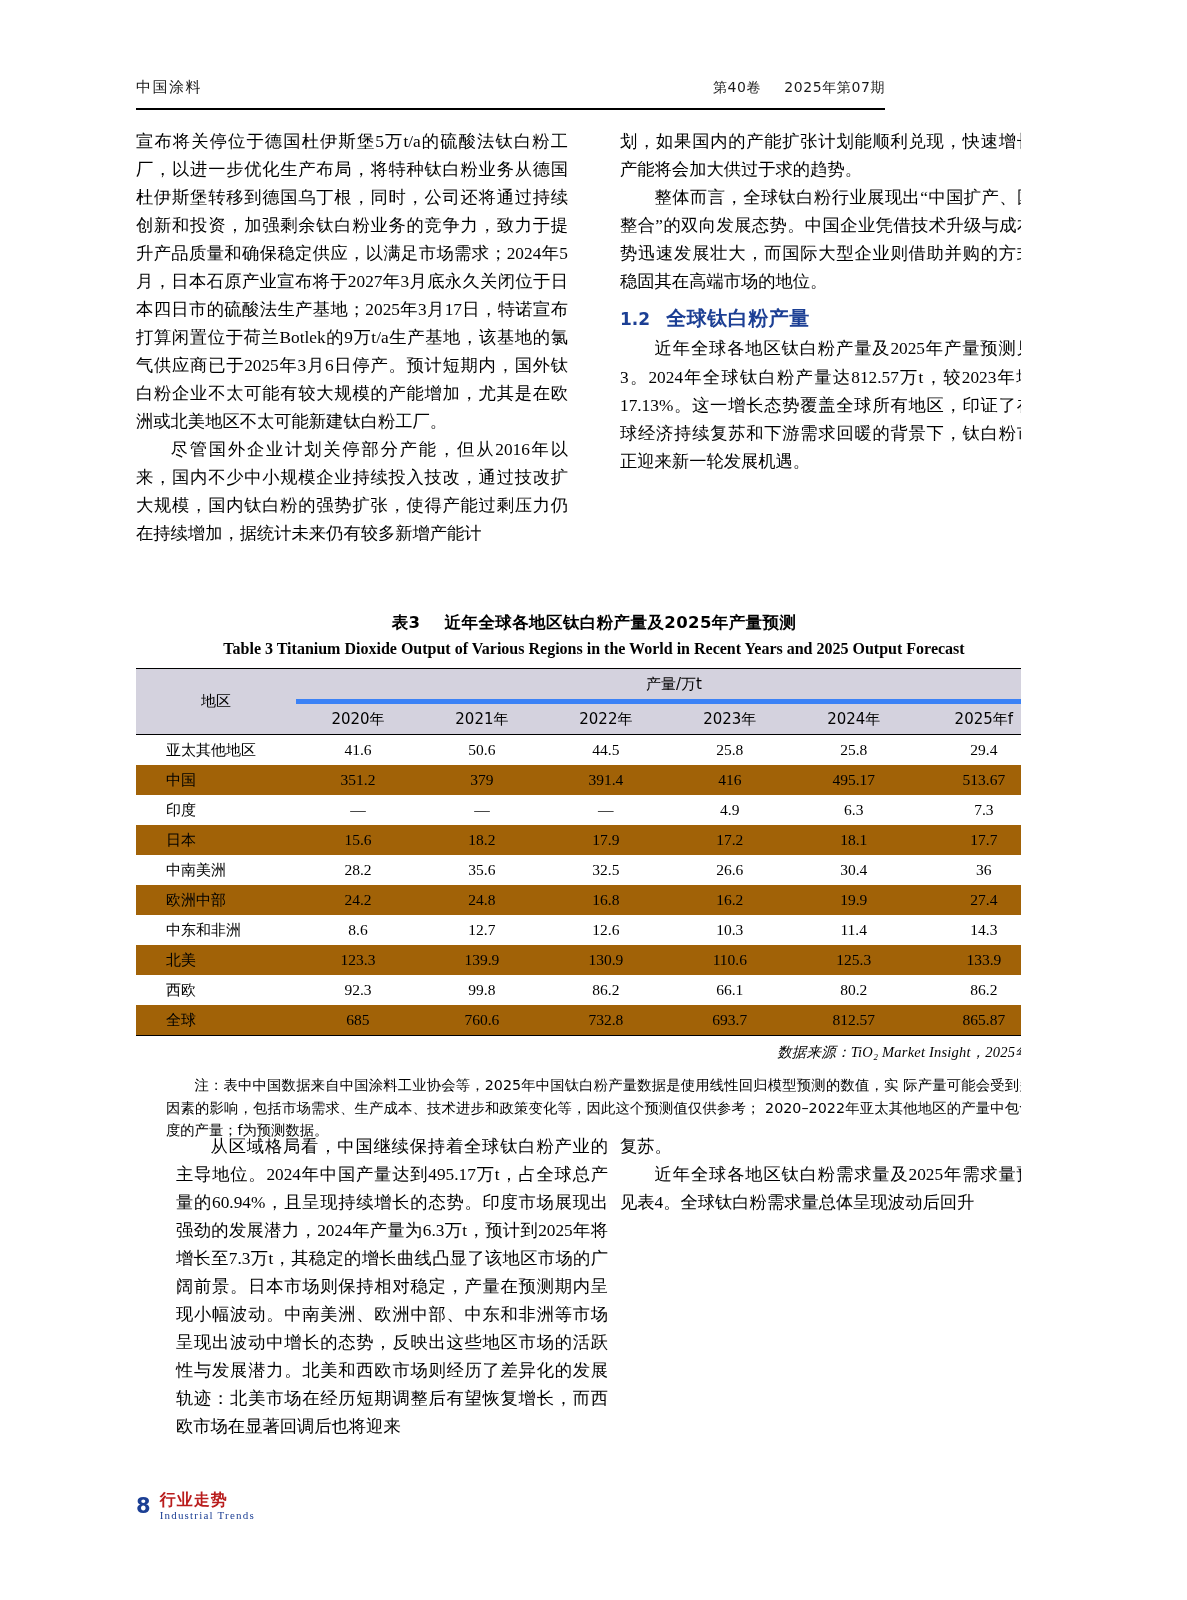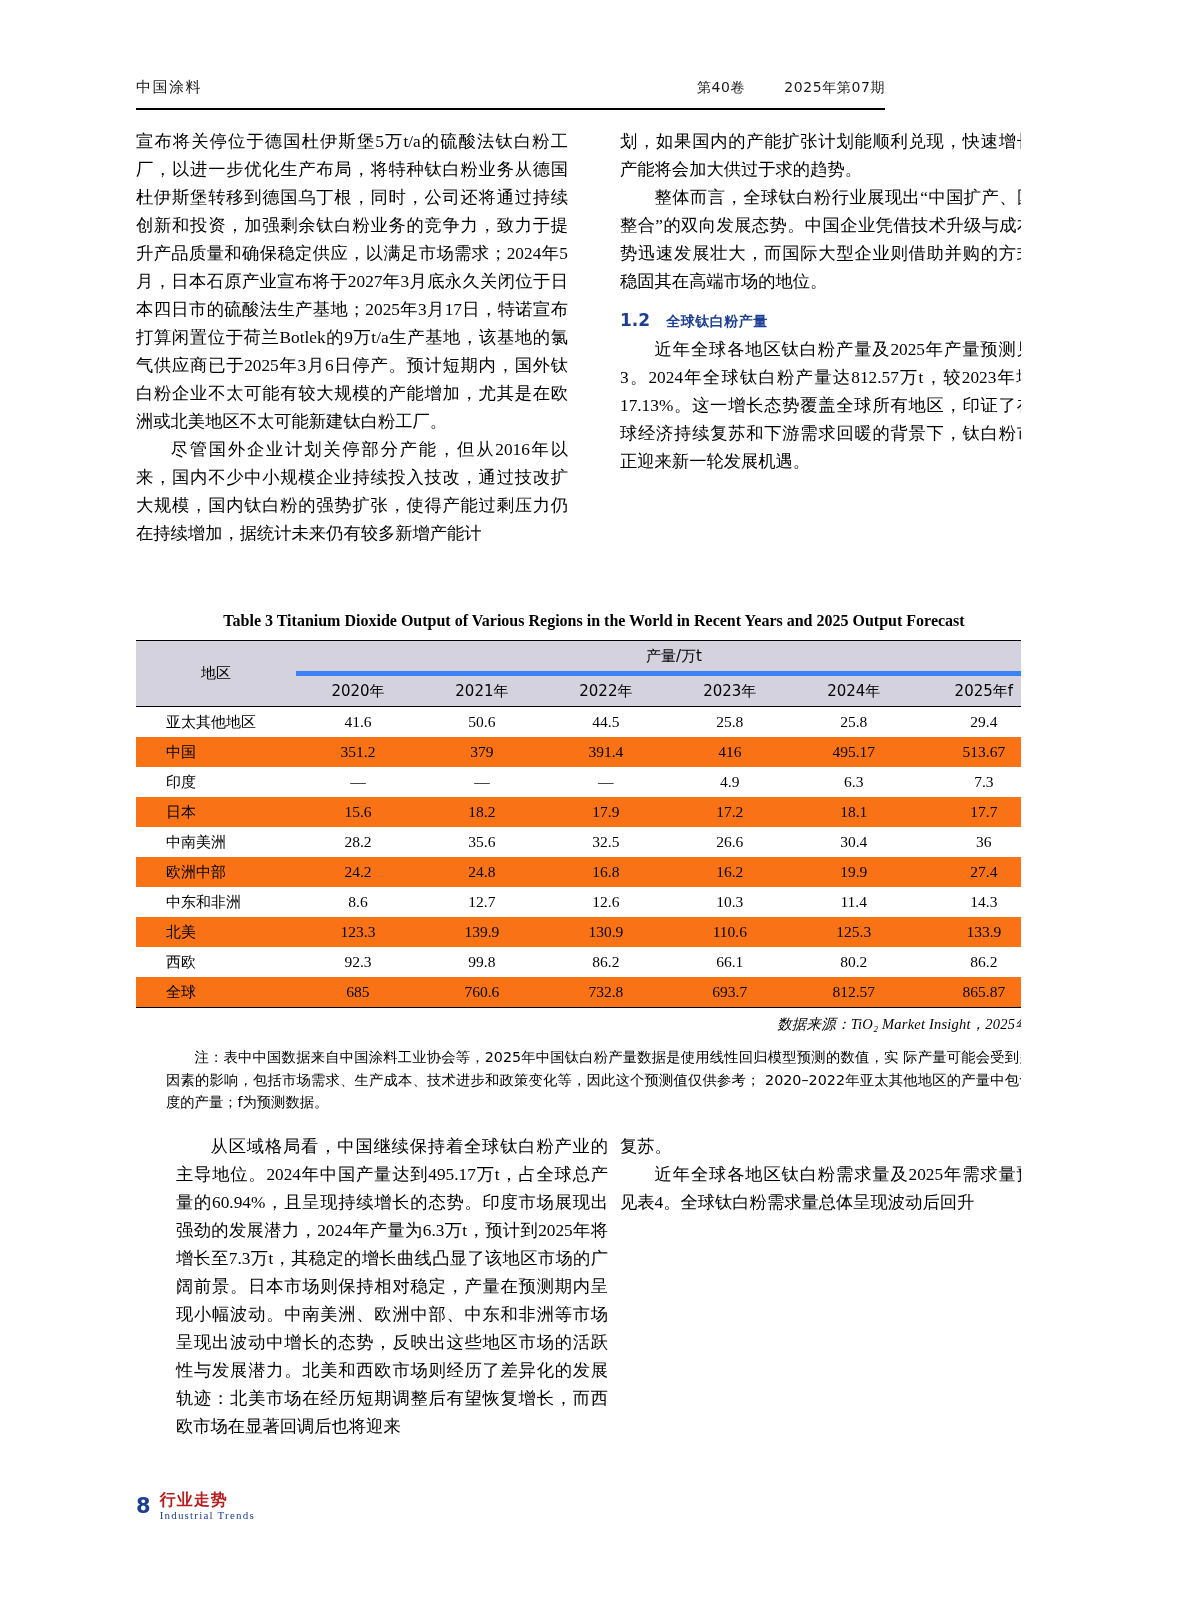--- a/index.html
+++ b/index.html
@@ -35,21 +35,21 @@
   .header-left {
     font-family: "DejaVu Sans", "Liberation Sans", sans-serif;
     font-size: 15px;
     letter-spacing: 1.5px;
   }
   .header-right {
     font-family: "DejaVu Sans", "Liberation Sans", sans-serif;
     font-size: 14px;
     letter-spacing: 0.6px;
   }
-  .header-right .vol { margin-right: 34px; }
+  .header-right .vol { margin-right: 18px; }
   .header-rule {
     position: absolute;
     top: 108px;
     left: 136px;
     right: 136px;
     height: 1.6px;
     background: #000;
   }
 
   
@@ -81,25 +81,24 @@
   }
   .sec-num {
     font-family: "DejaVu Sans", "Liberation Sans", sans-serif;
     font-size: 17px;
     font-weight: bold;
     color: #1c3f94;
     margin-right: 16px;
   }
   .sec-title {
     font-family: "DejaVu Sans", "Liberation Sans", sans-serif;
-    font-size: 14px;
+    font-size: 20px;
     font-weight: bold;
     color: #1c3f94;
     letter-spacing: 0.5px;
-    margin-top: 8px;
   }
 
   
   .table-block {
     position: absolute;
     left: 136px;
     top: 612px;
     width: 916px;
   }
   .tbl-cap-cn {
@@ -136,21 +135,21 @@
     font-family: "DejaVu Sans", "Liberation Sans", sans-serif;
     font-size: 15px;
   }
   .hdr-region {
     width: 160px;
   }
   .thick-top { border-top: 1.6px solid #000; }
   .thick-bot { border-bottom: 1.6px solid #000; }
   .thin-bot  { border-bottom: 1px solid #000; }
   .sub-rule  { border-bottom: 5px solid #3b82f6; }
-  tbody tr.alt td { background: #f97316; }
+  tbody tr.alt td { background: #a16207; }
   tbody tr td.region {
     text-align: left;
     padding-left: 30px;
     font-family: "DejaVu Sans", "Liberation Sans", sans-serif;
     font-size: 15px;
   }
   tbody td.num {
     font-family: "Liberation Serif", serif;
     font-size: 15.5px;
   }
@@ -228,20 +227,24 @@
     <p>划，如果国内的产能扩张计划能顺利兑现，快速增长的产能将会加大供过于求的趋势。</p>
     <p class="ind">整体而言，全球钛白粉行业展现出“中国扩产、国际整合”的双向发展态势。中国企业凭借技术升级与成本优势迅速发展壮大，而国际大型企业则借助并购的方式来稳固其在高端市场的地位。</p>
     <div class="sec-head">
       <span class="sec-num">1.2</span>
       <span class="sec-title">全球钛白粉产量</span>
     </div>
     <p class="ind">近年全球各地区钛白粉产量及2025年产量预测见表3。2024年全球钛白粉产量达812.57万t，较2023年增长17.13%。这一增长态势覆盖全球所有地区，印证了在全球经济持续复苏和下游需求回暖的背景下，钛白粉市场正迎来新一轮发展机遇。</p>
   </div>
 
   <div class="table-block">
+    <div class="tbl-cap-cn">
+      <span class="lbl">表3</span>
+      <span>近年全球各地区钛白粉产量及2025年产量预测</span>
+    </div>
     <div class="tbl-cap-en">Table 3   Titanium Dioxide Output of Various Regions in the World in Recent Years and 2025 Output Forecast</div>
 
     <table class="data">
       <thead>
         <tr>
           <th class="hdr-region thick-top thin-bot" rowspan="2">地区</th>
           <th class="thick-top sub-rule" colspan="6">产量/万t</th>
         </tr>
         <tr>
           <th class="thin-bot">2020年</th>

